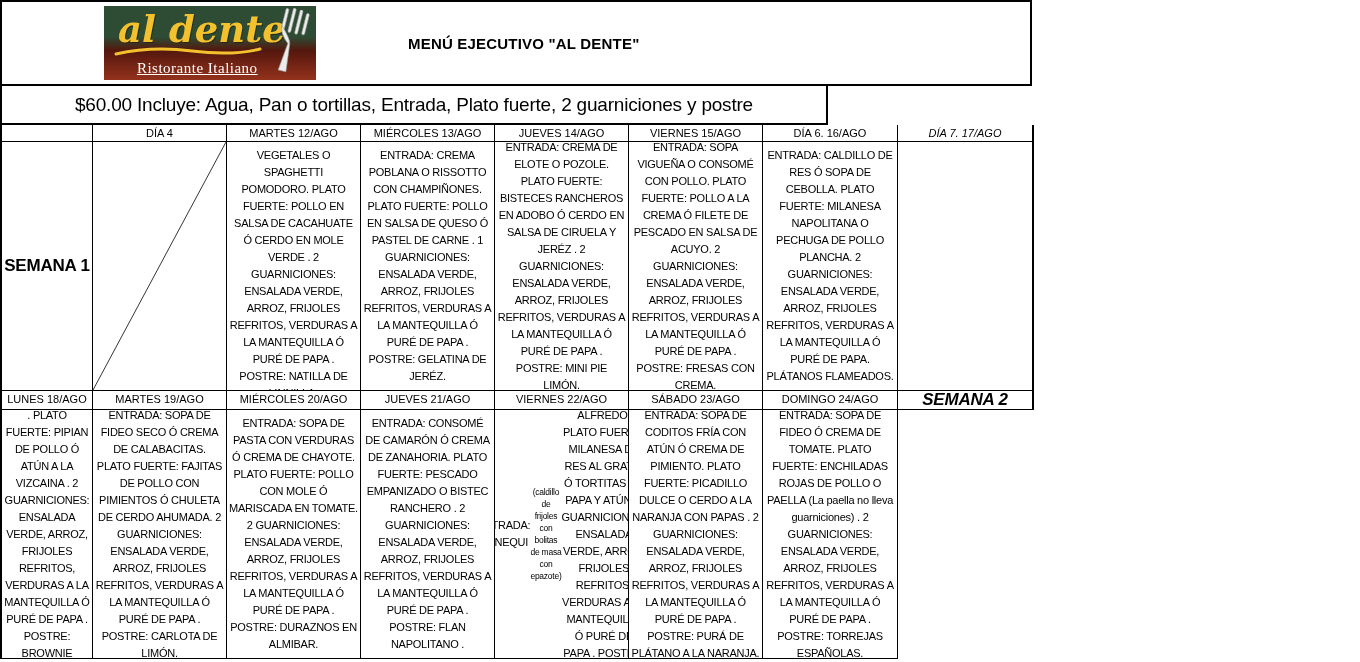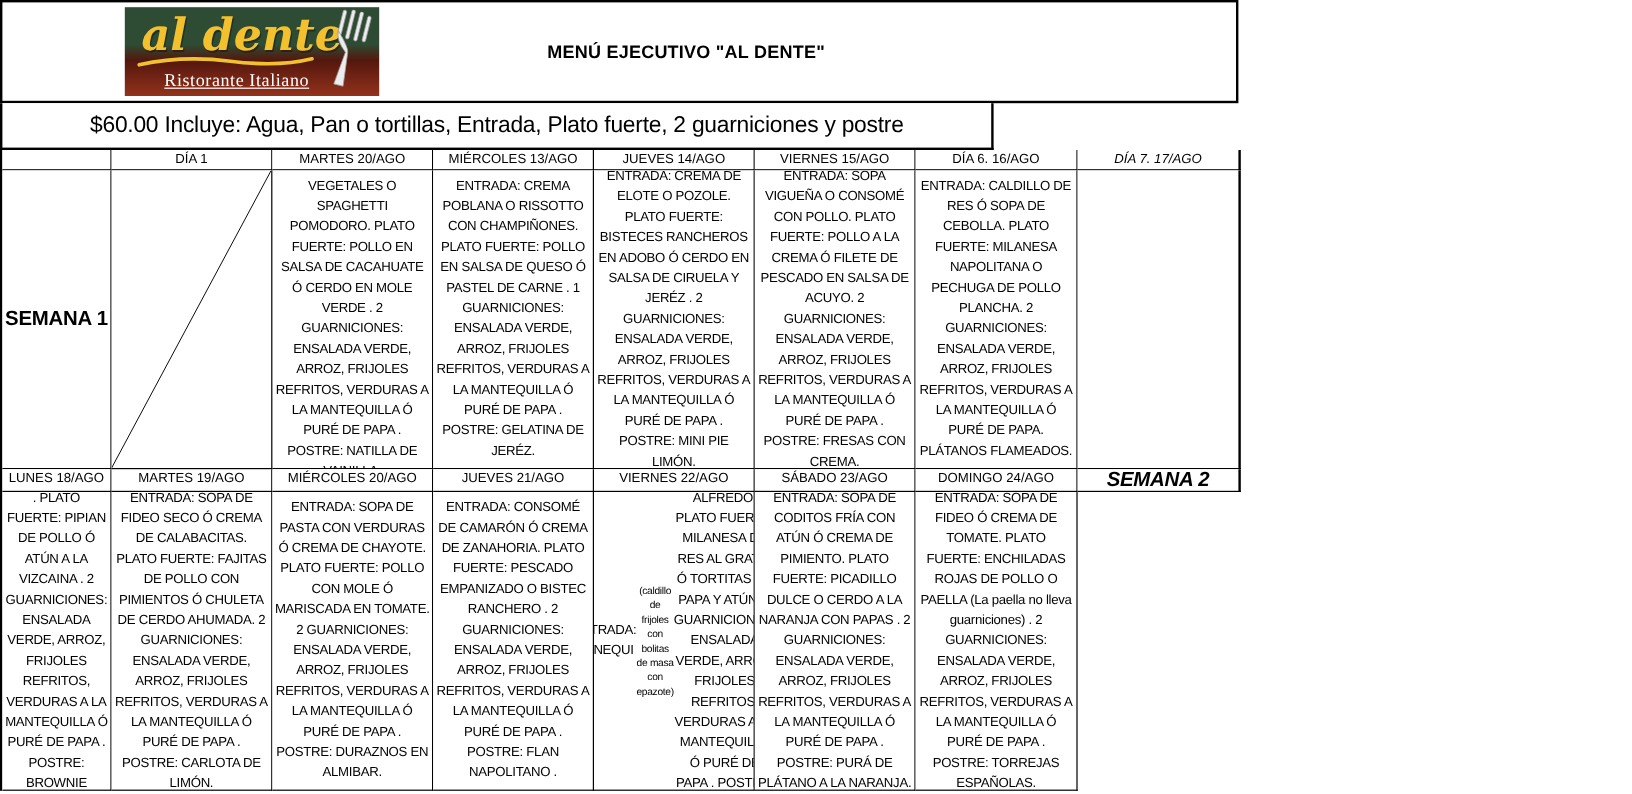--- a/index.html
+++ b/index.html
@@ -11,21 +11,20 @@
     overflow: hidden;
   }
   .sheet { position: relative; width: 1360px; height: 662px; background: #fff; }
 
   
   .toprow {
     width: 1032px; height: 86px;
     border: 2px solid #000;
     display: flex; align-items: center;
     background: #fff;
-    gap: 48px;
   }
   .logo {
     position: relative;
     width: 212px; height: 74px;
     margin-left: 102px;
     background: linear-gradient(180deg, #2e4b33 0%, #2e4b33 42%, #54170d 60%, #93321c 100%);
     flex: none;
   }
   .logo-script {
     position: absolute; left: 14px; top: 0px;
@@ -123,22 +122,22 @@
       </svg>
     </div>
     <div class="main-title">MENÚ EJECUTIVO "AL DENTE"</div>
   </div>
 
   <div class="pricerow">$60.00 Incluye: Agua, Pan o tortillas,  Entrada, Plato fuerte, 2 guarniciones y postre</div>
 
   <div class="grid">
 
     <div class="cell hdr"></div>
-    <div class="cell hdr">DÍA 1</div>
-    <div class="cell hdr">MARTES 20/AGO</div>
+    <div class="cell hdr">DÍA 4</div>
+    <div class="cell hdr">MARTES 12/AGO</div>
     <div class="cell hdr">MIÉRCOLES 13/AGO</div>
     <div class="cell hdr">JUEVES 14/AGO</div>
     <div class="cell hdr">VIERNES 15/AGO</div>
     <div class="cell hdr">DÍA 6. 16/AGO</div>
     <div class="cell hdr">DÍA 7. 17/AGO</div>
 
     <div class="cell semana">SEMANA 1</div>
     <div class="cell menu diagonal">
       <svg preserveAspectRatio="none" viewBox="0 0 100 100">
         <line x1="0" y1="100" x2="100" y2="0" stroke="#000" stroke-width="0.8" vector-effect="non-scaling-stroke"></line>

